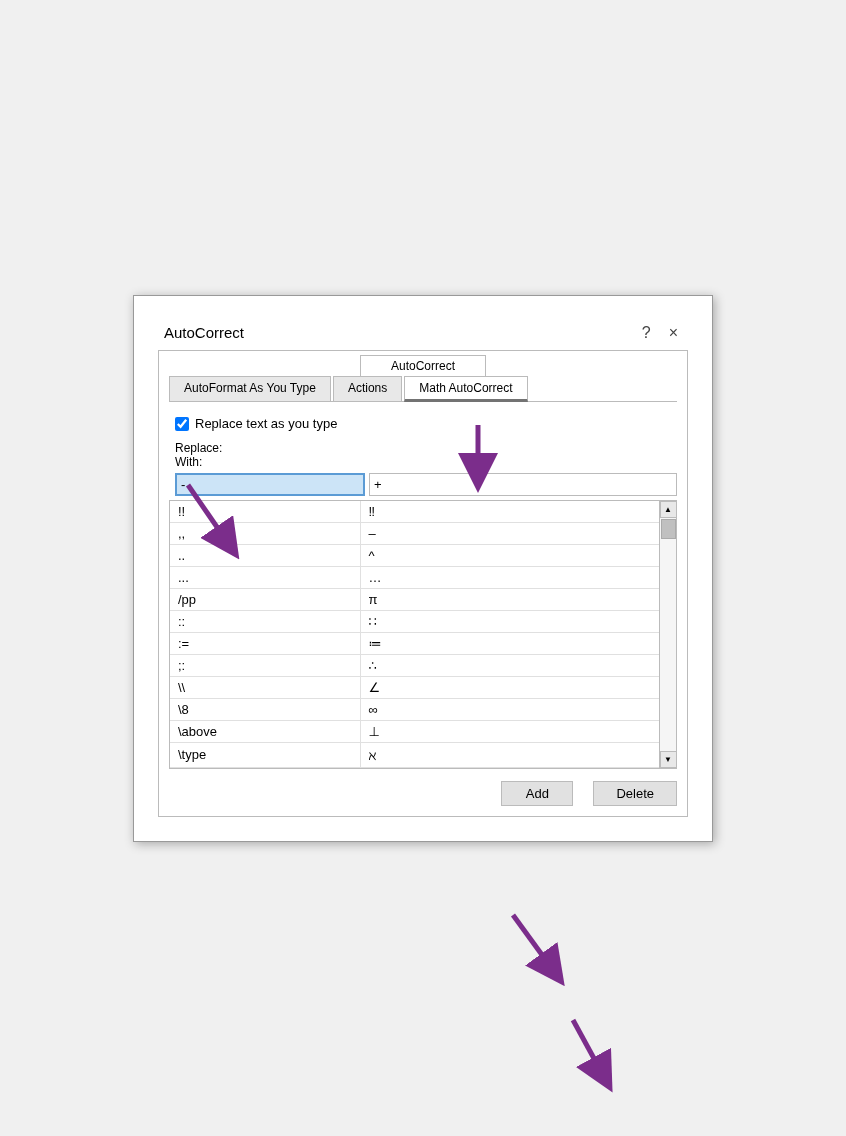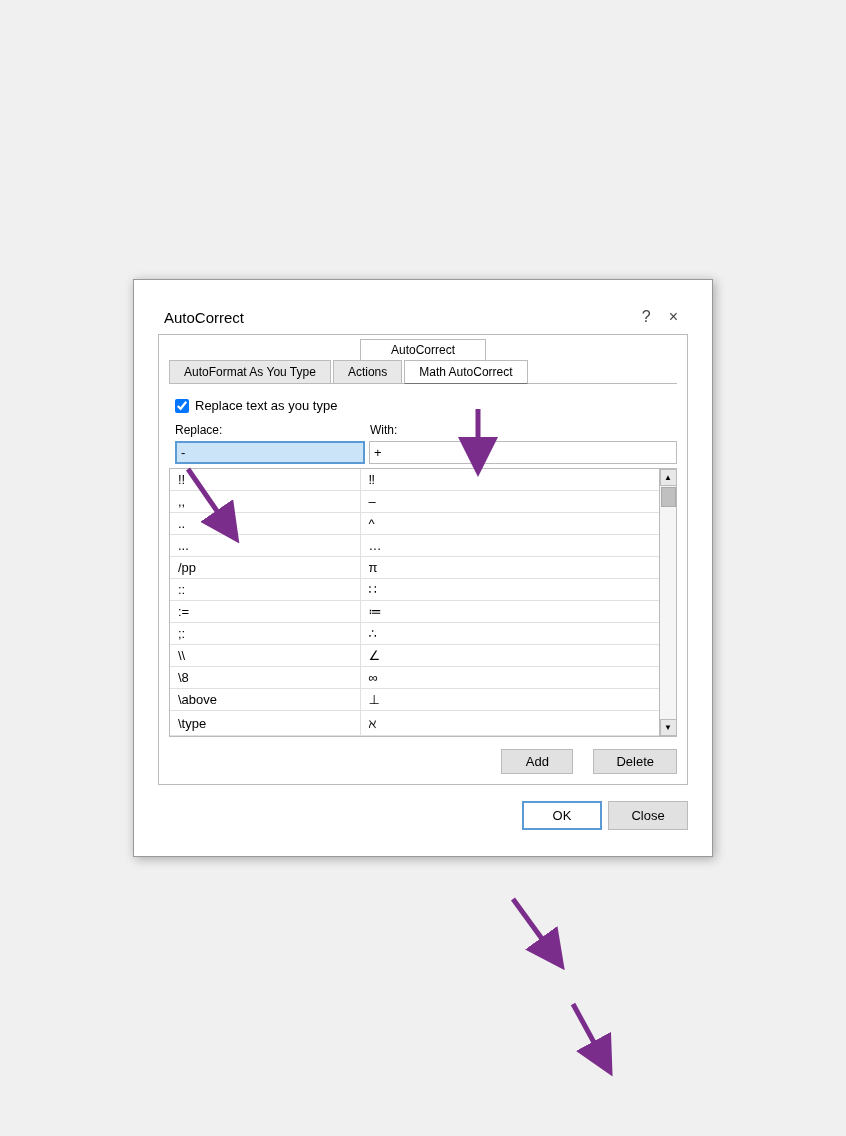--- a/index.html
+++ b/index.html
@@ -97,20 +97,21 @@
       gap: 6px;
     }
     .checkbox-row input[type=checkbox] {
       width: 14px;
       height: 14px;
     }
     .replace-header {
       display: flex;
       gap: 0;
       padding: 0 0 4px 6px;
+      flex-direction: column;
     }
     .replace-label {
       width: 195px;
       font-size: 12px;
       color: #000;
     }
     .with-label {
       font-size: 12px;
       color: #000;
     }
@@ -256,21 +257,21 @@
         <div class="tab-row-top">
           <div class="tab-center">AutoCorrect</div>
         </div>
         <div class="tab-row-bottom">
           <div class="tab">
             <span>AutoFormat As You Type</span>
           </div>
           <div class="tab">
             <span>Actions</span>
           </div>
-          <div class="tab active-bottom" style="background:#fff;border-bottom:1px solid #737373;">
+          <div class="tab active-bottom" style="background:#fff;border-bottom:3px solid #737373;">
             <span>Math AutoCorrect</span>
           </div>
         </div>
       </div>
 
       <div class="checkbox-row">
         <input type="checkbox" checked="" style="">
         <label>Replace text as you type</label>
       </div>
 
@@ -347,24 +348,20 @@
           <div class="scroll-arrow-down">▼</div>
         </div>
       </div>
 
       <div class="btn-row">
         <button class="btn">Add</button>
         <button class="btn disabled" style="color:#000000;">Delete</button>
       </div>
     </div>
 
-    <div class="bottom-row">
-      <button class="btn-ok">OK</button>
-      <button class="btn-close">Close</button>
-    </div>
   </div>
 
   <svg class="arrows-overlay" viewBox="0 0 580 850" preserveAspectRatio="none" style="width:580px;height:850px;pointer-events:none;position:absolute;top:0;left:0;">
 
     <defs>
       <marker id="arrowhead" markerWidth="8" markerHeight="8" refX="4" refY="4" orient="auto">
         <polygon points="0 0, 8 4, 0 8" fill="#7B2D8B"></polygon>
       </marker>
     </defs>
 

